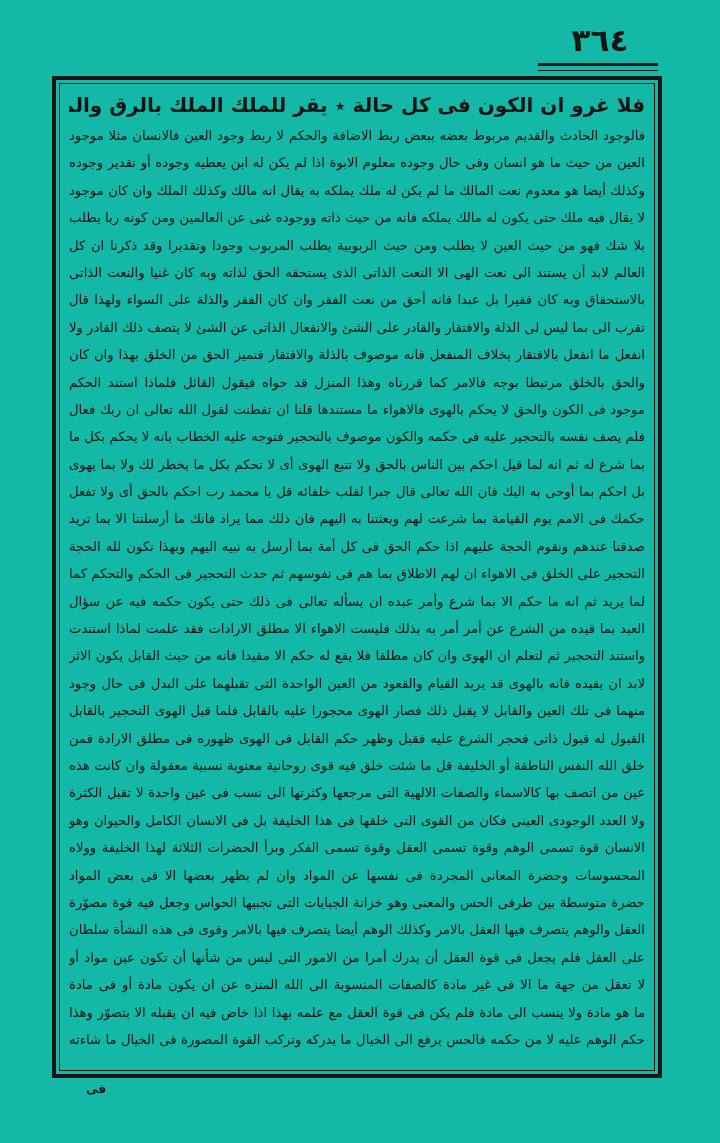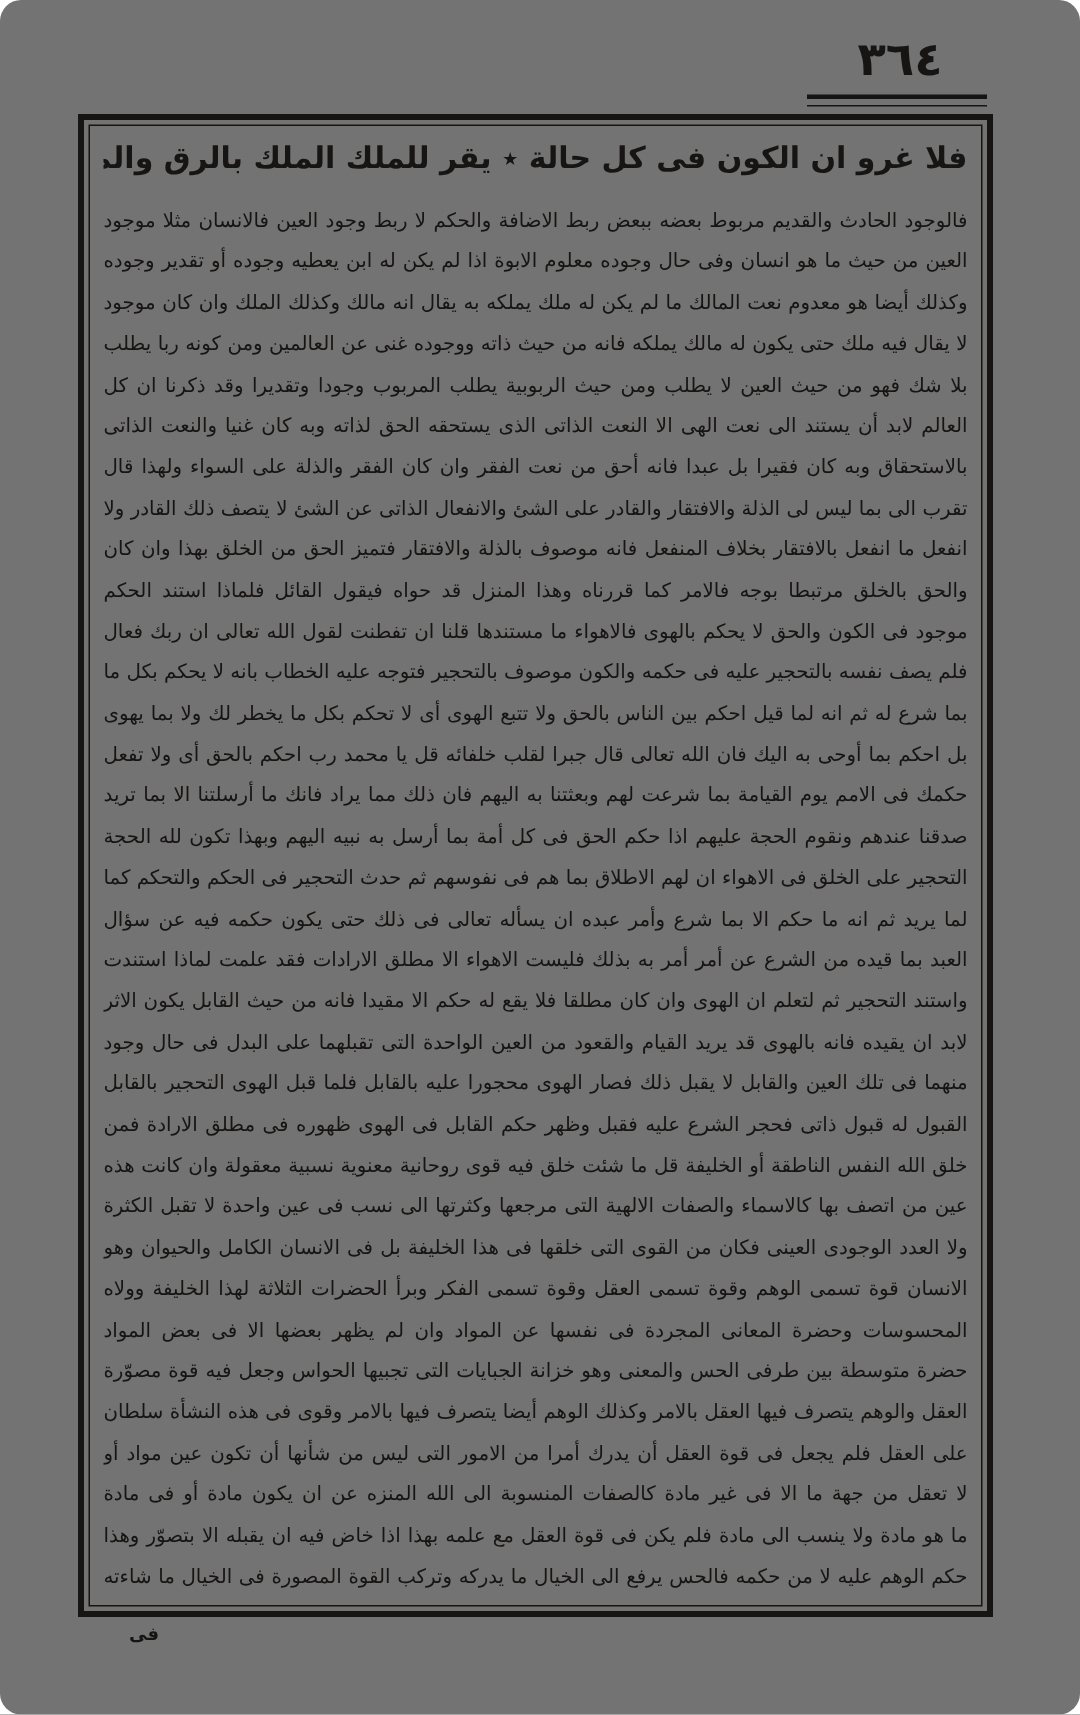--- a/index.html
+++ b/index.html
@@ -1,23 +1,22 @@
 <!DOCTYPE html>
 <html lang="ar"><head>
 <meta charset="utf-8">
 <style>
   html,body { margin:0; padding:0; }
   .page {
     position:relative;
     width:720px; height:1143px;
-    background:#737373;
+    background:#14b8a6;
     font-family:"DejaVu Sans", sans-serif;
     color:#171513;
     overflow:hidden;
-    border-radius:14px;
   }
   .page-number {
     position:absolute;
     top:22px; left:555px; width:90px;
     text-align:center;
     font-size:31px; font-weight:bold;
     letter-spacing:1px;
   }
   .page-number-rule {
     position:absolute;
@@ -41,21 +40,21 @@
     direction:rtl;
   }
   .header-title {
     text-align:center;
     font-size:20px; font-weight:bold;
     line-height:30px;
     height:30px;
     overflow:hidden;
     white-space:nowrap;
   }
-  .body-text { margin-top:14px; }
+  .body-text { margin-top:2px; }
   .line {
     direction:rtl;
     text-align:justify;
     text-align-last:justify;
     text-justify:inter-word;
     font-size:13.2px;
     line-height:27.4px;
     height:27.4px;
     overflow:hidden;
   }

